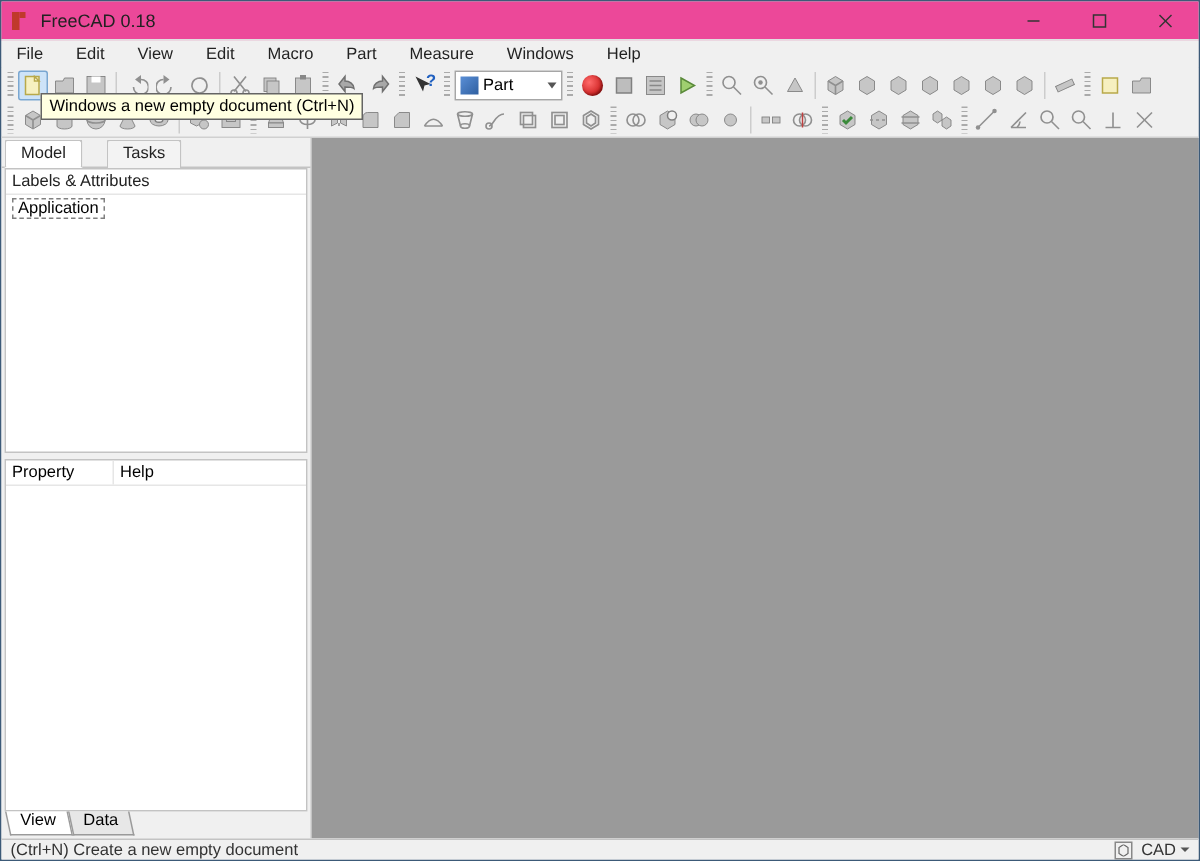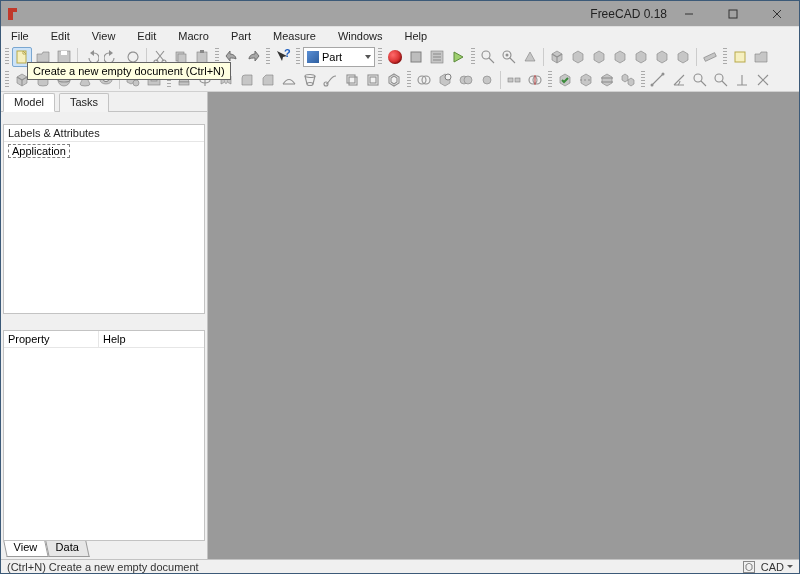--- a/index.html
+++ b/index.html
@@ -2,21 +2,21 @@
 <html><head>
 <meta charset="utf-8">
 <style>
 * { box-sizing: border-box; margin: 0; padding: 0; font-family: "Segoe UI", Tahoma, sans-serif; font-size: 11px; }
 html, body { height: 100%; }
 body { background: #6b6b5a; display: flex; align-items: center; justify-content: center; overflow: hidden; }
 
 .window { width: 800px; height: 574px; background: #f0f0f0; border: 1px solid #3c5a78; display: flex; flex-direction: column; position: relative; }
 
 
-.titlebar { height: 26px; background: #a3a3a3; display: flex; align-items: center; padding-left: 6px; border-bottom: 1px solid #e0e0e0; text-align: right; }
+.titlebar { height: 26px; background: #ec4899; display: flex; align-items: center; padding-left: 6px; border-bottom: 1px solid #e0e0e0; }
 .titlebar .logo { width: 14px; height: 14px; margin-right: 6px; display: flex; align-items: center; }
 .titlebar .title { flex: 1; font-size: 12px; color: #222; }
 .titlebar .win-controls { display: flex; }
 .titlebar .win-btn { width: 44px; height: 26px; display: flex; align-items: center; justify-content: center; color: #333; }
 .win-btn svg { width: 10px; height: 10px; }
 
 
 .menubar { height: 18px; display: flex; align-items: center; padding: 0 4px; gap: 10px; background: #f0f0f0; }
 .menubar .menu-item { padding: 1px 6px; color: #222; }
 
@@ -34,30 +34,30 @@
 .red-dot { width: 14px; height: 14px; border-radius: 50%; background: radial-gradient(circle at 35% 35%, #ff6b6b, #b80000); box-shadow: inset -1px -1px 2px rgba(0,0,0,.4); }
 
 .tooltip { position: absolute; top: 61px; left: 26px; background: #ffffe1; border: 1px solid #646464; padding: 2px 5px; font-size: 11px; white-space: nowrap; z-index: 50; }
 
 
 .main { flex: 1; display: flex; min-height: 0; }
 .sidebar { width: 207px; background: #f0f0f0; border-right: 1px solid #c3c3c3; display: flex; flex-direction: column; }
 .panel-header { height: 18px; border: 1px solid #c3c3c3; border-left: none; border-right: none; background: linear-gradient(#fafafa,#eaeaea); display: flex; align-items: center; padding: 0 4px; font-size: 11px; }
 .panel-header .title { flex: 1; }
 .panel-header .pbtn { width: 12px; height: 12px; display: flex; align-items: center; justify-content: center; color: #555; margin-left: 2px; font-size: 9px; }
-.tabs-top { height: 20px; display: flex; align-items: flex-end; border-bottom: 1px solid #c3c3c3; padding-left: 2px; gap: 4px; }
+.tabs-top { height: 20px; display: flex; align-items: flex-end; border-bottom: 1px solid #c3c3c3; padding-left: 2px; gap: 16px; }
 .tab { height: 19px; padding: 2px 10px 0; border: 1px solid #c3c3c3; border-bottom: none; background: #f3f3f3; font-size: 11px; color: #222; position: relative; top: 1px; border-radius: 2px 2px 0 0; }
 .tab.active { background: #fff; border-bottom: 1px solid #fff; }
-.tree-area { border: 1px solid #c3c3c3; margin: 12px 2px; background: #fff; height: 190px; }
+.tree-area { border: 1px solid #c3c3c3; margin: 0 2px; background: #fff; height: 190px; }
 .tree-head { padding: 2px 4px; border-bottom: 1px solid #e6e6e6; font-size: 11px; color: #222; }
 .tree-item { margin: 2px 4px; padding: 0 3px; border: 1px dashed #808080; width: fit-content; font-size: 11px; }
 .prop-area { border: 1px solid #c3c3c3; margin: 4px 2px 0; background: #fff; flex: 1; min-height: 0; }
 .prop-head { display: flex; border-bottom: 1px solid #e6e6e6; }
 .prop-head .col { padding: 2px 4px; font-size: 11px; }
-.prop-head .col.p { width: 95px; border-right: 1px solid #e6e6e6; }
+.prop-head .col.p { width: 72px; border-right: 1px solid #e6e6e6; }
 .tabs-bottom { height: 18px; display: flex; align-items: flex-start; padding-left: 4px; }
 .btab { height: 16px; padding: 0 8px; border: 1px solid #9a9a9a; border-top: none; font-size: 11px; background: #fff; transform: skewX(12deg); margin-right: 0px; }
 .btab span { display: inline-block; transform: skewX(-12deg); }
 .btab.inactive { background: #e7e7e7; }
 
 .viewport { flex: 1; background: #9a9a9a; }
 
 
 .statusbar { height: 14px; border-top: 1px solid #c3c3c3; background: #f0f0f0; display: flex; align-items: center; padding: 0 6px; font-size: 11px; color: #333; }
 .statusbar .spacer { flex: 1; }
@@ -500,21 +500,21 @@
         </div>
       <div class="tb-btn">
           <svg viewBox="0 0 16 16">
             <line x1="3" y1="3" x2="13" y2="13" class="ic"></line>
             <line x1="13" y1="3" x2="3" y2="13" class="ic"></line>
           </svg>
         </div>
     </div>
   </div>
 
-  <div class="tooltip">Create a new empty document (Ctrl+N)</div>
+  <div class="tooltip">Windows a new empty document (Ctrl+N)</div>
 
   <div class="main">
     <div class="sidebar">
       <div class="tabs-top">
         <div class="tab active">Model</div>
         <div class="tab">Tasks</div>
       </div>
       <div class="tree-area">
         <div class="tree-head">Labels &amp; Attributes</div>
         <div class="tree-item">Application</div>

